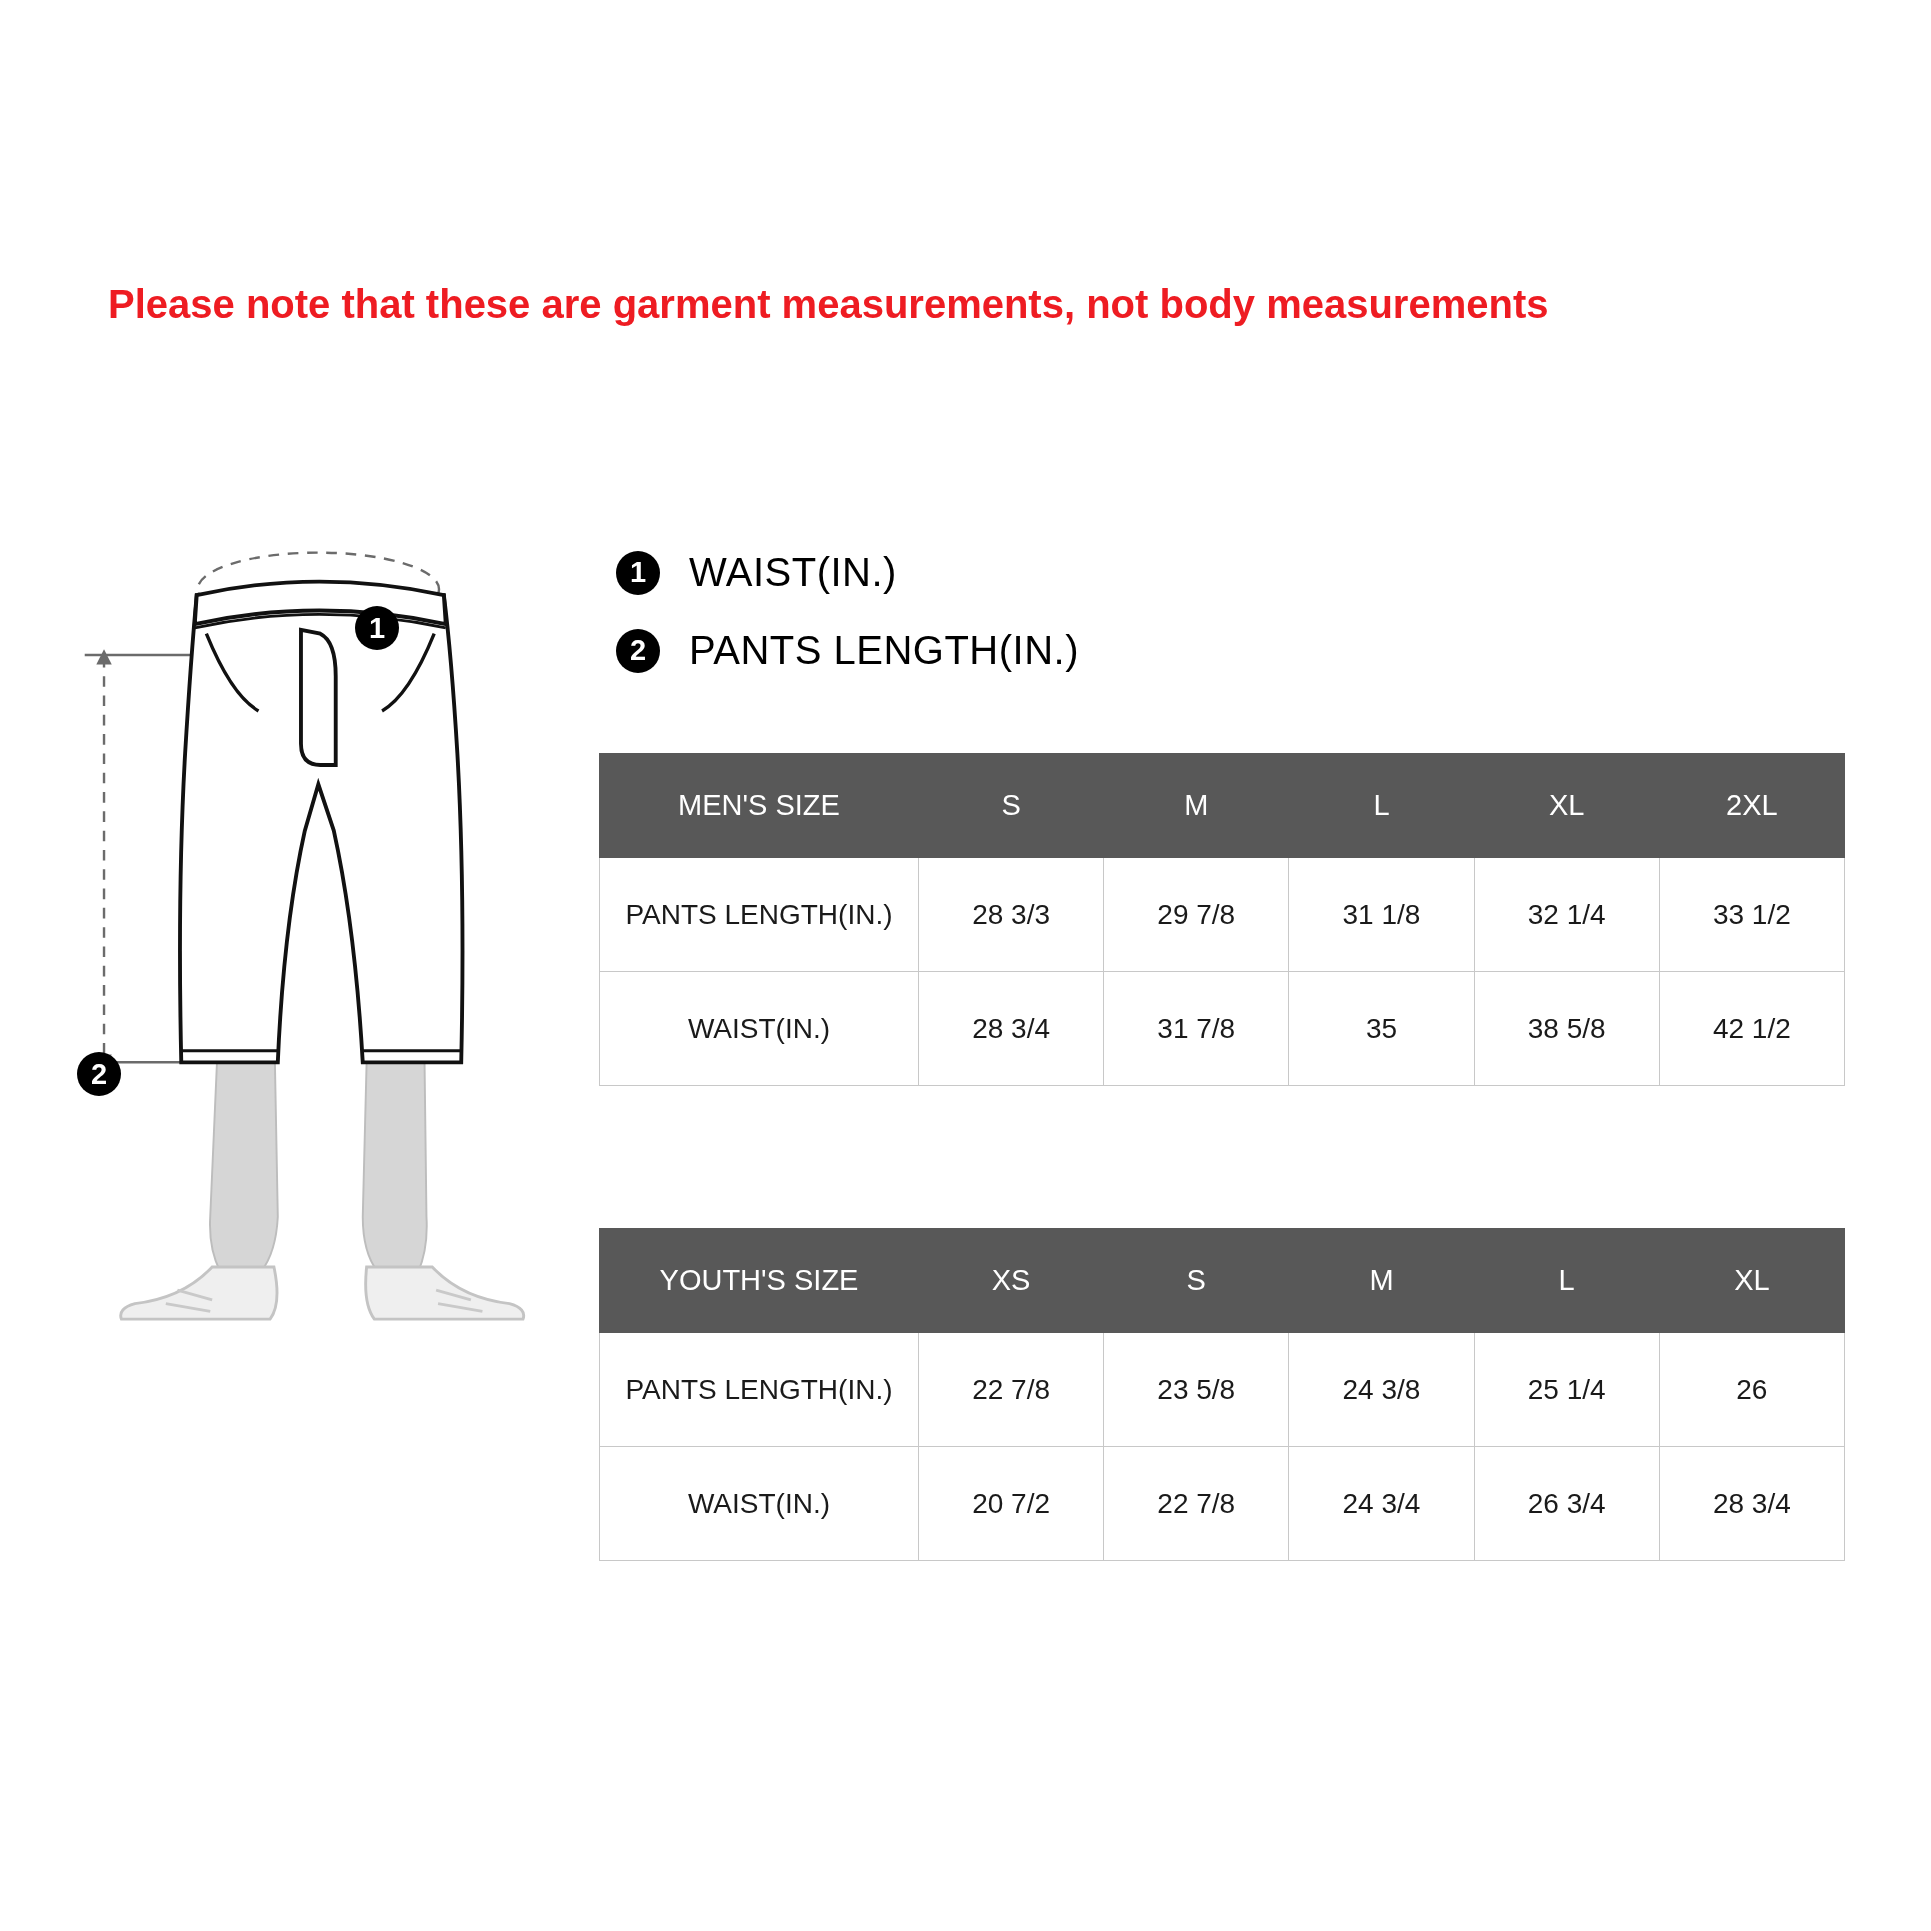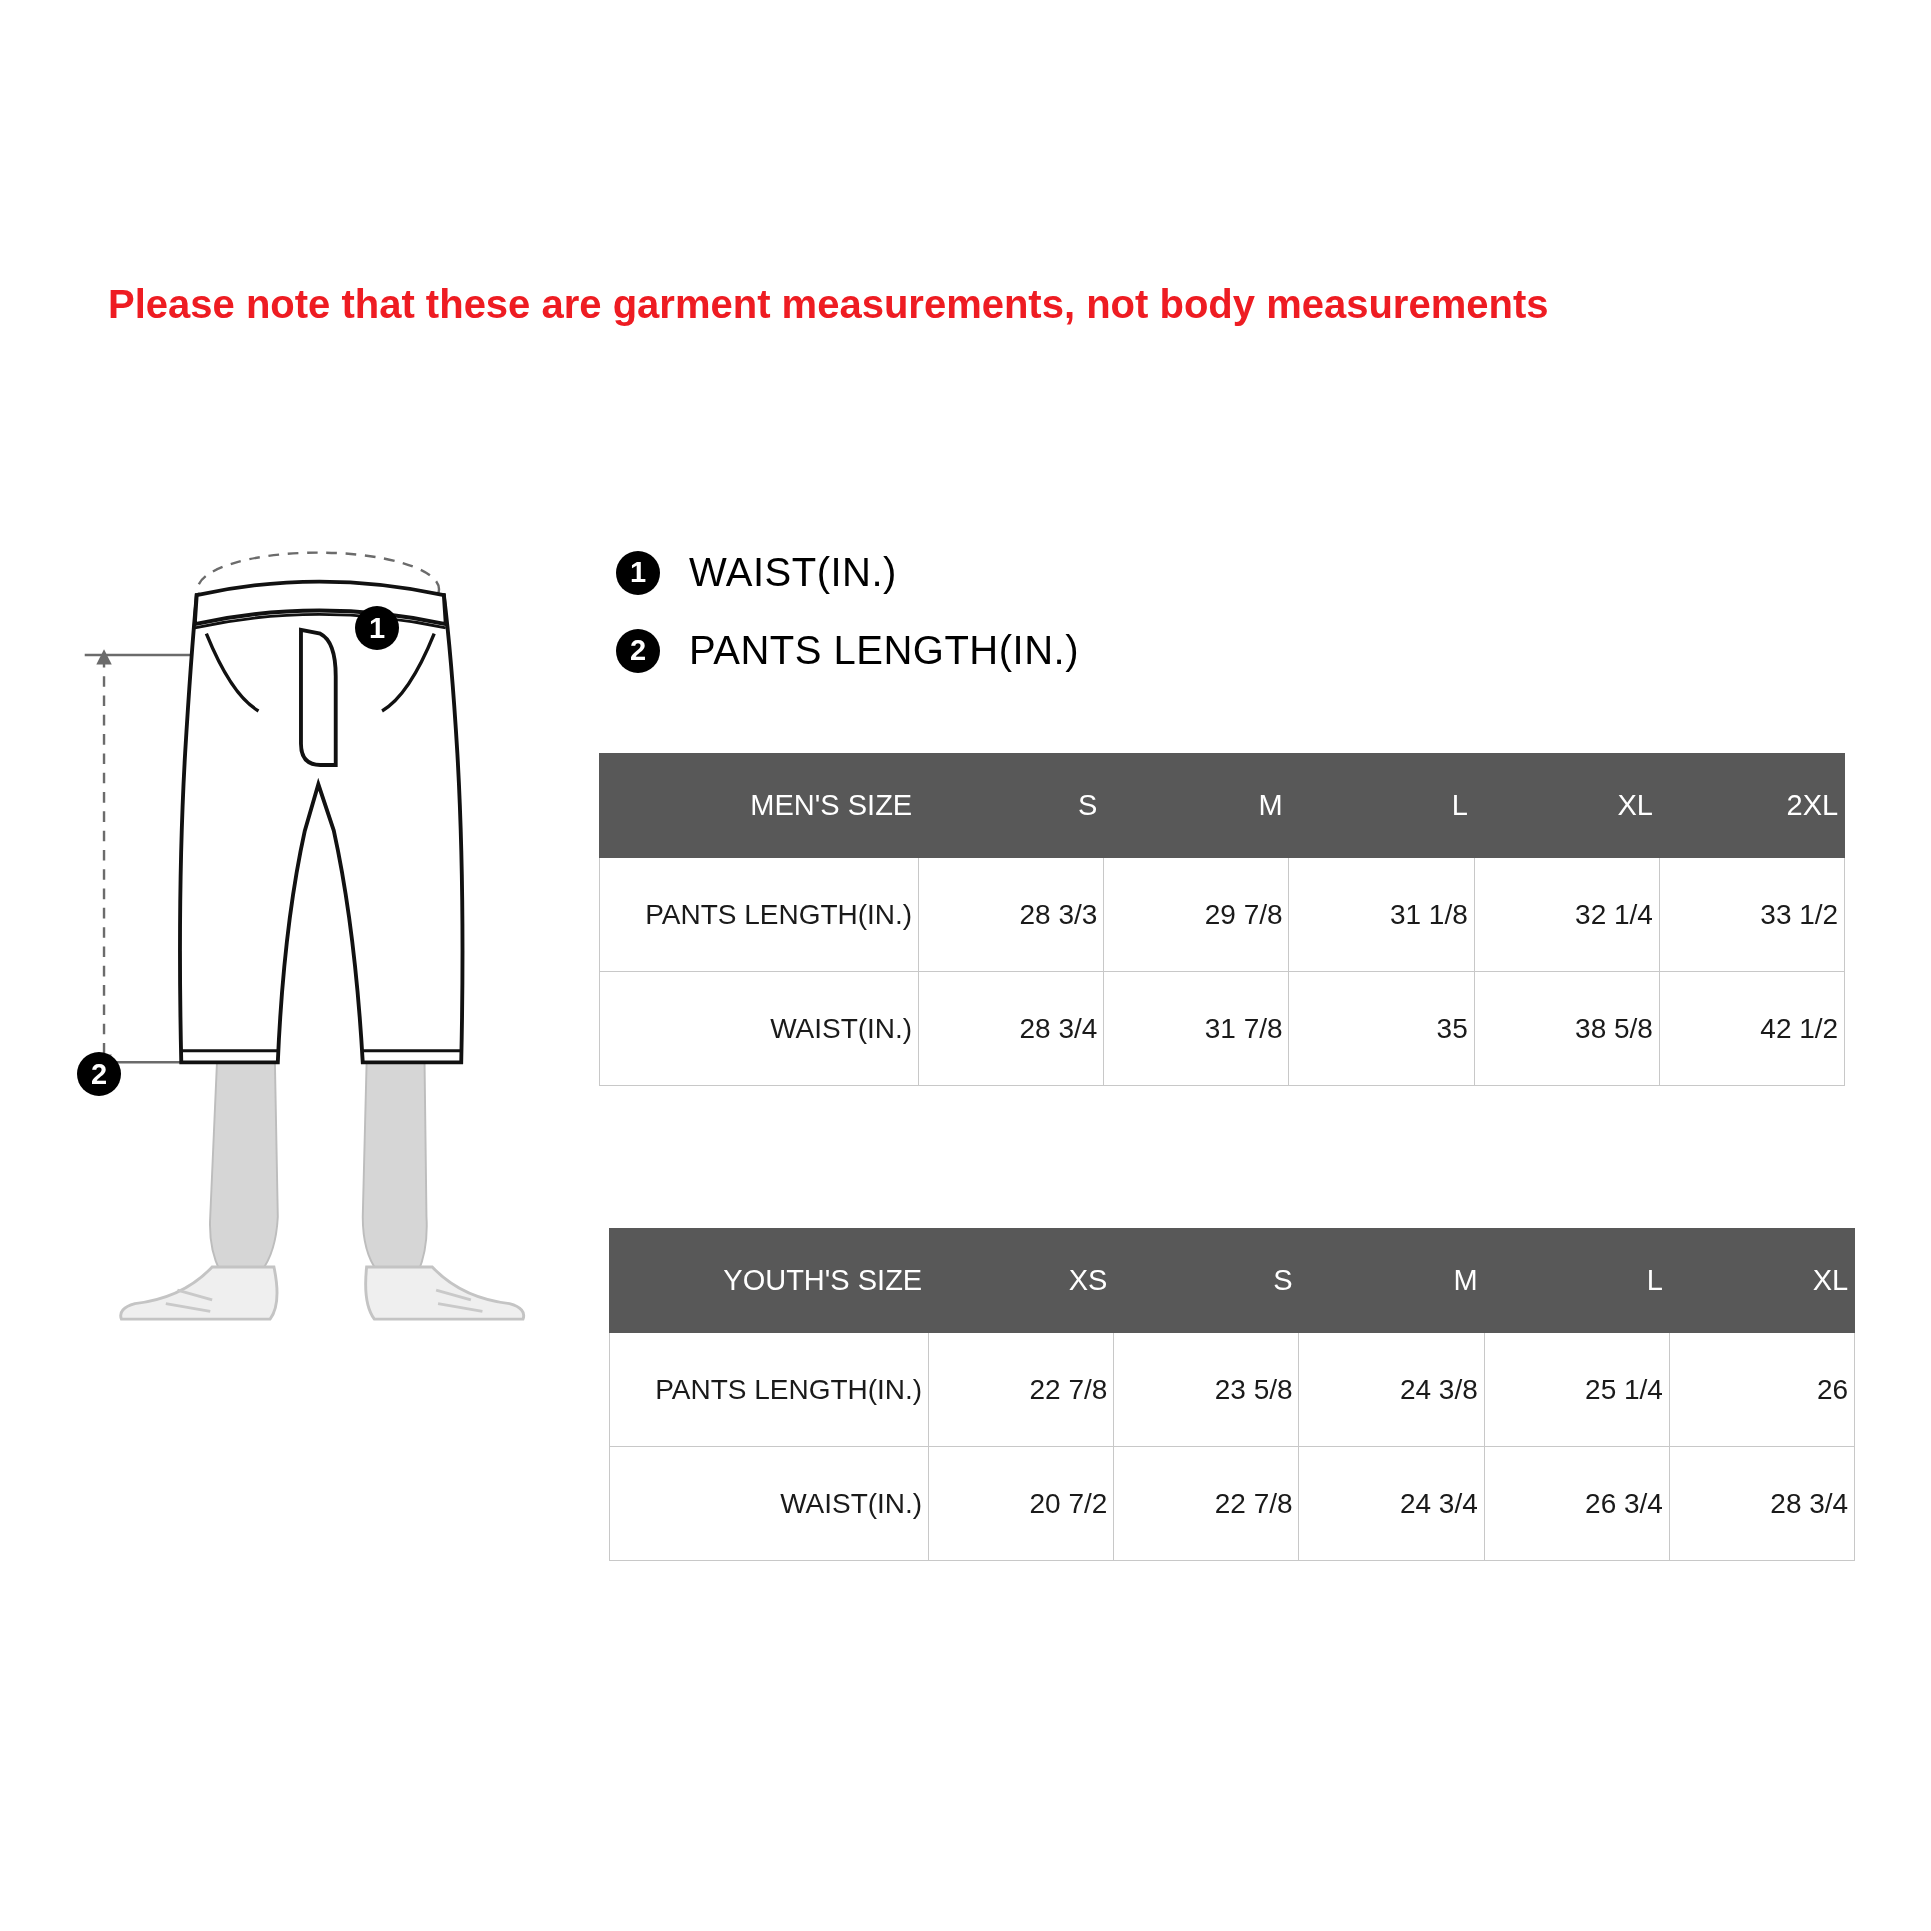--- a/index.html
+++ b/index.html
@@ -71,31 +71,31 @@
     margin-left: 29px;
     font-size: 40px;
     font-weight: 500;
     letter-spacing: 0.5px;
     white-space: nowrap;
   }
 
   
   .table-wrap { position: absolute; }
   #men-table-wrap { left: 599px; top: 753px; width: 1246px; }
-  #youth-table-wrap { left: 599px; top: 1228px; width: 1246px; margin-left: 10px; }
+  #youth-table-wrap { left: 599px; top: 1228px; width: 1246px; }
 
   table.size-table {
     width: 100%;
     border-collapse: collapse;
     table-layout: fixed;
   }
   table.size-table th,
   table.size-table td {
     border: 1px solid #c8c8c8;
-    text-align: right;
+    text-align: center;
     vertical-align: middle;
     font-size: 28px;
     font-weight: 400;
     height: 114px;
     padding: 3.9px 5.8px;
     color: #1a1a1a;
     line-height: 1.25;
   }
   table.size-table thead th {
     background: #585858;

